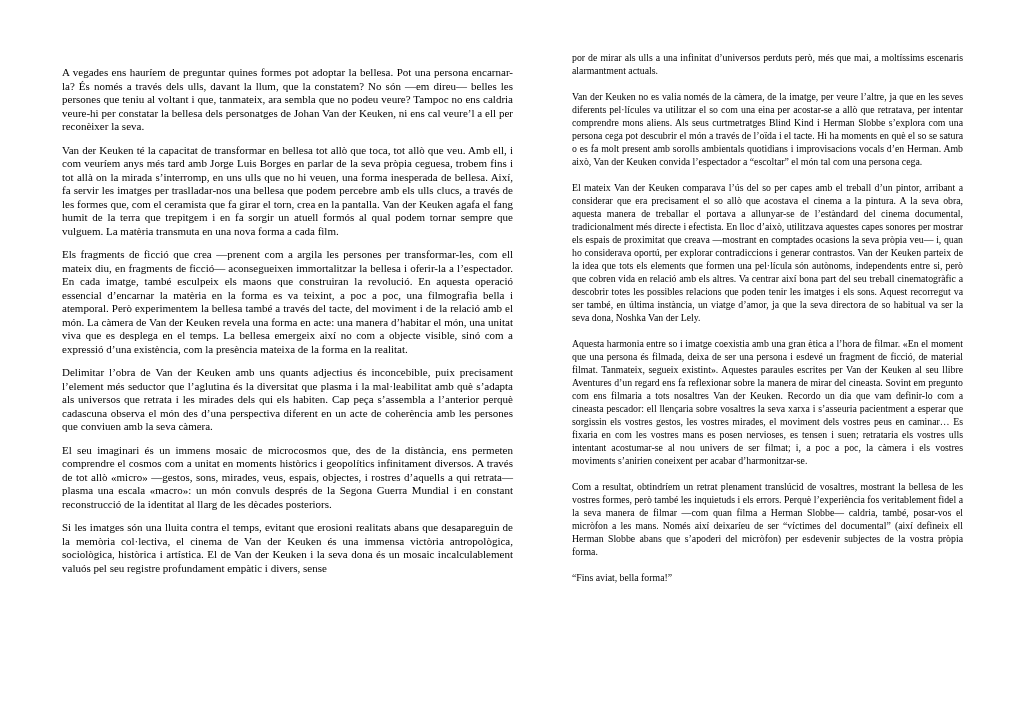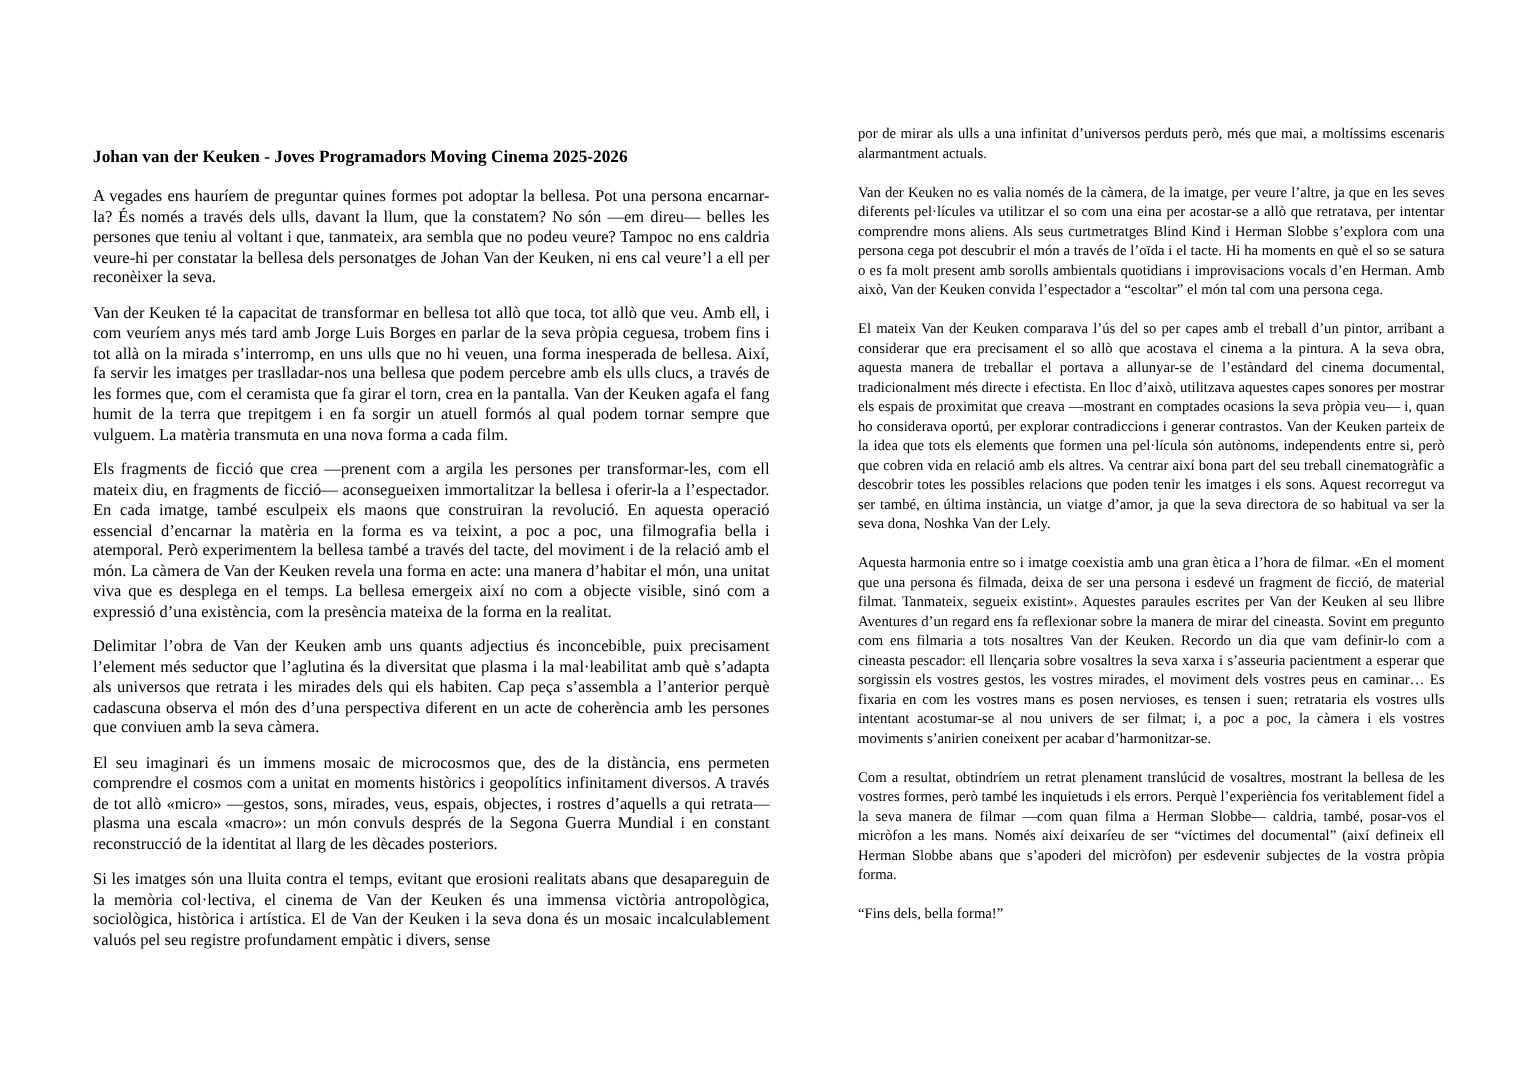--- a/index.html
+++ b/index.html
@@ -10,21 +10,20 @@
   body {
     position: relative;
     width: 1024px;
     height: 724px;
     overflow: hidden;
     font-family: "Liberation Serif", serif;
     color: #000000;
   }
   .column {
     position: absolute;
-    margin-top: 32px;
   }
   .column-left {
     left: 62px;
     top: 66px;
     width: 451px;
   }
   .column-right {
     left: 572px;
     top: 51px;
     width: 391px;
@@ -54,33 +53,32 @@
     margin-bottom: 0;
   }
   .italic {
   }
 </style>
 </head>
 <body style="background: rgb(255, 255, 255); color: rgb(0, 0, 0);">
 
 <div class="page-root">
   <section class="column column-left">
-    <h1 class="doc-title">Johan van der Keuken - Joves Programadors Moving Cinema 2025-2026</h1>
     <div>
         <p><span>A vegades ens hauríem de preguntar quines formes pot adoptar la bellesa. Pot una persona encarnar-la? És només a través dels ulls, davant la llum, que la constatem? No són —em direu— belles les persones que teniu al voltant i que, tanmateix, ara sembla que no podeu veure? Tampoc no ens caldria veure-hi per constatar la bellesa dels personatges de Johan Van der Keuken, ni ens cal veure’l a ell per reconèixer la seva.</span></p>
         <p><span>Van der Keuken té la capacitat de transformar en bellesa tot allò que toca, tot allò que veu. Amb ell, i com veuríem anys més tard amb Jorge Luis Borges en parlar de la seva pròpia ceguesa, trobem fins i tot allà on la mirada s’interromp, en uns ulls que no hi veuen, una forma inesperada de bellesa. Així, fa servir les imatges per traslladar-nos una bellesa que podem percebre amb els ulls clucs, a través de les formes que, com el ceramista que fa girar el torn, crea en la pantalla. Van der Keuken agafa el fang humit de la terra que trepitgem i en fa sorgir un atuell formós al qual podem tornar sempre que vulguem. La matèria transmuta en una nova forma a cada film.</span></p>
         <p><span>Els fragments de ficció que crea —prenent com a argila les persones per transformar-les, com ell mateix diu, en fragments de ficció— aconsegueixen immortalitzar la bellesa i oferir-la a l’espectador. En cada imatge, també esculpeix els maons que construiran la revolució. En aquesta operació essencial d’encarnar la matèria en la forma es va teixint, a poc a poc, una filmografia bella i atemporal. Però experimentem la bellesa també a través del tacte, del moviment i de la relació amb el món. La càmera de Van der Keuken revela una forma en acte: una manera d’habitar el món, una unitat viva que es desplega en el temps. La bellesa emergeix així no com a objecte visible, sinó com a expressió d’una existència, com la presència mateixa de la forma en la realitat.</span></p>
         <p><span>Delimitar l’obra de Van der Keuken amb uns quants adjectius és inconcebible, puix precisament l’element més seductor que l’aglutina és la diversitat que plasma i la mal·leabilitat amb què s’adapta als universos que retrata i les mirades dels qui els habiten. Cap peça s’assembla a l’anterior perquè cadascuna observa el món des d’una perspectiva diferent en un acte de coherència amb les persones que conviuen amb la seva càmera.</span></p>
         <p><span>El seu imaginari és un immens mosaic de microcosmos que, des de la distància, ens permeten comprendre el cosmos com a unitat en moments històrics i geopolítics infinitament diversos. A través de tot allò «micro» —gestos, sons, mirades, veus, espais, objectes, i rostres d’aquells a qui retrata— plasma una escala «macro»: un món convuls després de la Segona Guerra Mundial i en constant reconstrucció de la identitat al llarg de les dècades posteriors.</span></p>
         <p><span>Si les imatges són una lluita contra el temps, evitant que erosioni realitats abans que desapareguin de la memòria col·lectiva, el cinema de Van der Keuken és una immensa victòria antropològica, sociològica, històrica i artística. El de Van der Keuken i la seva dona és un mosaic incalculablement valuós pel seu registre profundament empàtic i divers, sense</span></p>
       </div>
   </section>
   <section class="column column-right">
     <div>
         <p><span>por de mirar als ulls a una infinitat d’universos perduts però, més que mai, a moltíssims escenaris alarmantment actuals.</span></p>
         <p><span>Van der Keuken no es valia només de la càmera, de la imatge, per veure l’altre, ja que en les seves diferents pel·lícules va utilitzar el so com una eina per acostar-se a allò que retratava, per intentar comprendre mons aliens. Als seus curtmetratges Blind Kind i Herman Slobbe s’explora com una persona cega pot descubrir el món a través de l’oïda i el tacte. Hi ha moments en què el so se satura o es fa molt present amb sorolls ambientals quotidians i improvisacions vocals d’en Herman. Amb això, Van der Keuken convida l’espectador a “escoltar” el món tal com una persona cega.</span></p>
         <p><span>El mateix Van der Keuken comparava l’ús del so per capes amb el treball d’un pintor, arribant a considerar que era precisament el so allò que acostava el cinema a la pintura. A la seva obra, aquesta manera de treballar el portava a allunyar-se de l’estàndard del cinema documental, tradicionalment més directe i efectista. En lloc d’això, utilitzava aquestes capes sonores per mostrar els espais de proximitat que creava —mostrant en comptades ocasions la seva pròpia veu— i, quan ho considerava oportú, per explorar contradiccions i generar contrastos. Van der Keuken parteix de la idea que tots els elements que formen una pel·lícula són autònoms, independents entre si, però que cobren vida en relació amb els altres. Va centrar així bona part del seu treball cinematogràfic a descobrir totes les possibles relacions que poden tenir les imatges i els sons.  Aquest recorregut va ser també, en última instància, un viatge d’amor, ja que la seva directora de so habitual va ser la seva dona, Noshka Van der Lely.</span></p>
         <p><span>Aquesta harmonia entre so i imatge coexistia amb una gran ètica a l’hora de filmar. «En el moment que una persona és filmada, deixa de ser una persona i esdevé un fragment de ficció, de material filmat. Tanmateix, segueix existint». Aquestes paraules escrites per Van der Keuken al seu llibre </span><span class="italic">Aventures d’un regard</span><span> ens fa reflexionar sobre la manera de mirar del cineasta. Sovint em pregunto com ens filmaria a tots nosaltres Van der Keuken. Recordo un dia que vam definir-lo com a cineasta pescador: ell llençaria sobre vosaltres la seva xarxa i s’asseuria pacientment a esperar que sorgissin els vostres gestos, les vostres mirades, el moviment dels vostres peus en caminar… Es fixaria en com les vostres mans es posen nervioses, es tensen i suen; retrataria els vostres ulls intentant acostumar-se al nou univers de ser filmat; i, a poc a poc, la càmera i els vostres moviments s’anirien coneixent per acabar d’harmonitzar-se.</span></p>
         <p><span>Com a resultat, obtindríem un retrat plenament translúcid de vosaltres, mostrant la bellesa de les vostres formes, però també les inquietuds i els errors. Perquè l’experiència fos veritablement fidel a la seva manera de filmar —com quan filma a Herman Slobbe— caldria, també, posar-vos el micròfon a les mans. Només així deixaríeu de ser “víctimes del documental” (així defineix ell Herman Slobbe abans que s’apoderi del micròfon) per esdevenir subjectes de la vostra pròpia forma.</span></p>
-        <p><span>“Fins dels, bella forma!”</span></p>
+        <p><span>“Fins aviat, bella forma!”</span></p>
       </div>
   </section>
 </div>
 
 </body></html>

